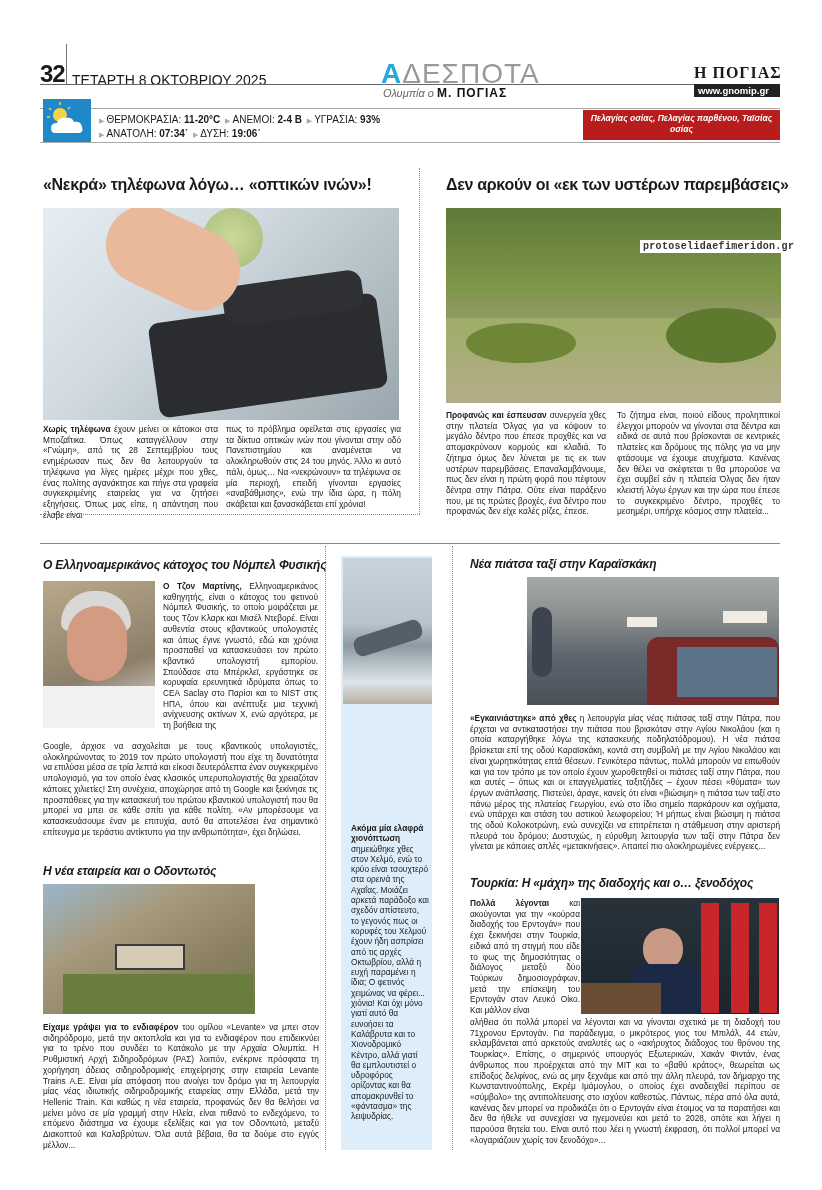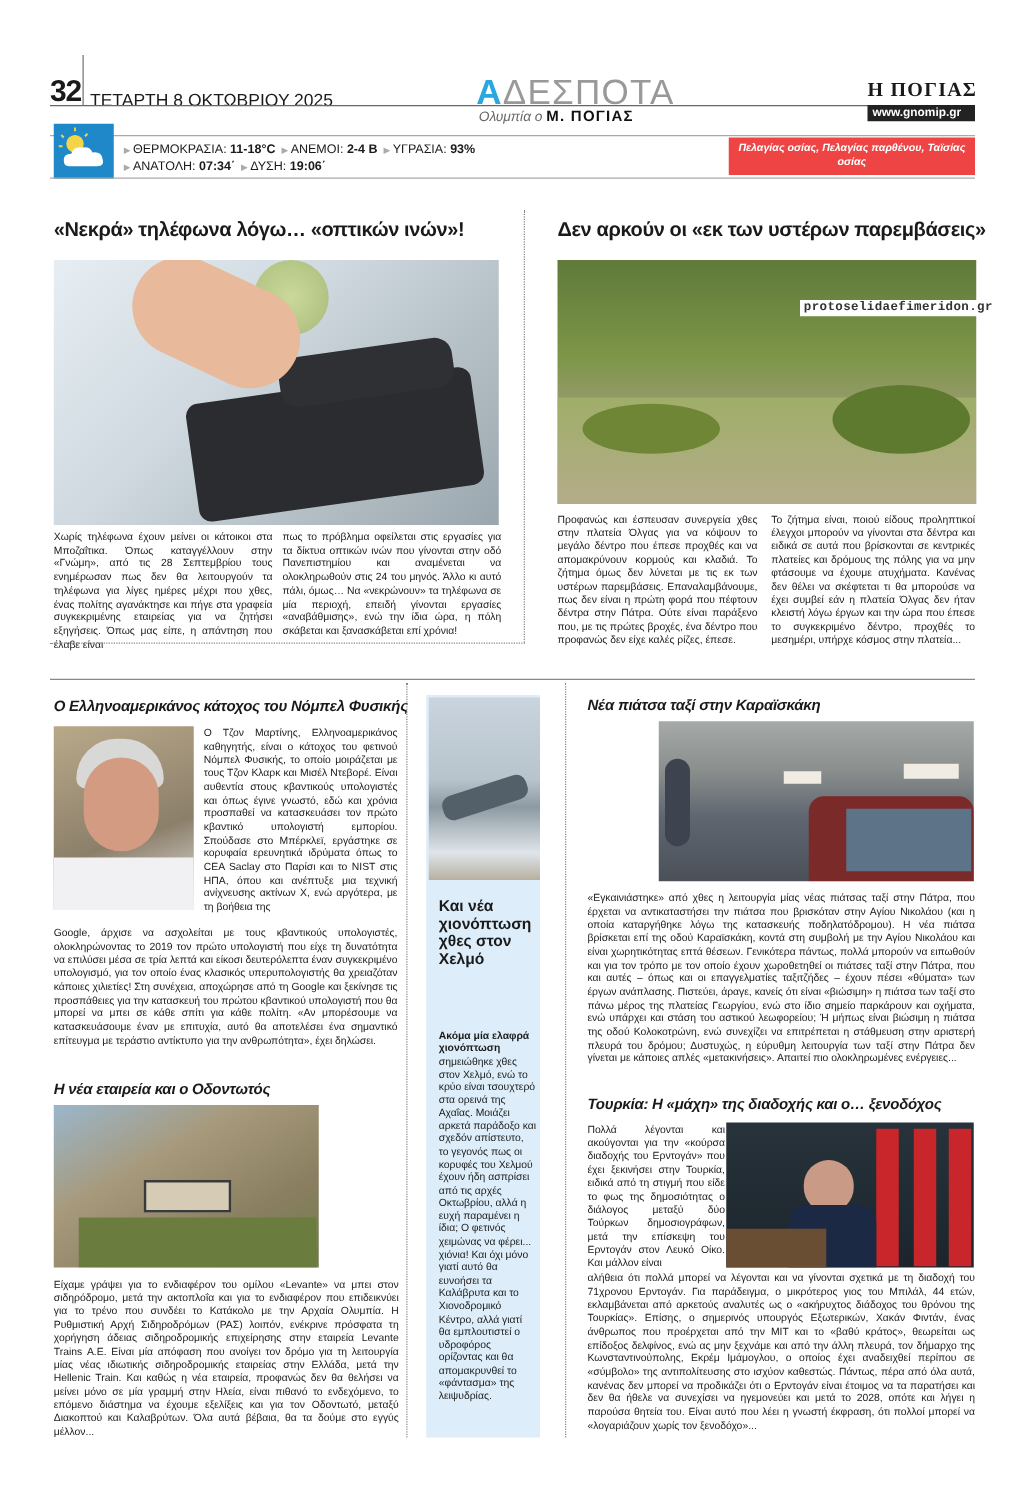--- a/index.html
+++ b/index.html
@@ -13,25 +13,25 @@
   .title-ad .first { color: #29a8e0; font-weight: bold; }
   .byline { left: 383px; top: 86px; font-size: 11px; font-style: italic; color: #666; }
   .byline b { font-style: normal; color: #111; font-size: 12px; letter-spacing: 1px; }
   .logo { left: 694px; top: 64px; font-family: "Liberation Serif", serif; font-weight: bold; font-size: 16px; letter-spacing: 1px; }
   .url { left: 694px; top: 84px; background: #222; color: #fff; font-size: 9.5px; font-weight: bold; padding: 1px 4px; width: 86px; }
   .hr2 { left: 40px; top: 108px; width: 740px; height: 1px; background: #aaa; }
   .hr3 { left: 40px; top: 142px; width: 740px; height: 1px; background: #aaa; }
   .weather-box { left: 43px; top: 99px; width: 48px; height: 44px; background: #1e88c8; }
   .weather-lines { left: 97px; top: 113px; font-size: 10px; line-height: 13px; }
   .weather-lines .arr { color: #aaa; font-size: 7px; margin: 0 2px; }
-  .saints { left: 583px; top: 110px; width: 197px; height: 30px; background: #ef4444; color: #fff; font-style: italic; font-weight: bold; font-size: 8.5px; text-align: center; padding-top: 3px; line-height: 11px; }
+  .saints { left: 583px; top: 110px; width: 197px; height: 30px; background: #b91c1c; color: #fff; font-style: italic; font-weight: bold; font-size: 8.5px; text-align: center; padding-top: 3px; line-height: 11px; }
   h2.h { position: absolute; font-size: 16px; font-weight: bold; letter-spacing: -0.3px; }
   h3.h { position: absolute; font-size: 12px; font-weight: bold; letter-spacing: -0.2px; font-style: italic; }
   .txt { position: absolute; font-size: 8.3px; line-height: 10.7px; text-align: justify; hyphens: auto; }
-  .txt b { font-weight: normal; }
+  .txt b { font-weight: bold; }
   .img { position: absolute; overflow: hidden; }
   .dotv { position: absolute; width: 0; border-left: 1px dotted #888; }
   .doth { position: absolute; height: 0; border-top: 1px dotted #888; }
   .solidh { position: absolute; height: 1px; background: #888; }
   .sidebar { position: absolute; left: 341px; top: 556px; width: 91px; height: 594px; background: #ddeefa; }
   .sidebar h4 { position: absolute; left: 10px; top: 162px; width: 80px; font-size: 12.5px; font-weight: bold; line-height: 14px; }
   .sidebar .stxt { position: absolute; left: 10px; top: 222px; width: 78px; font-size: 8.3px; line-height: 10.3px; margin-top: 45px; }
   .watermark { position: absolute; left: 640px; top: 240px; background: #fff; color: #333; font-size: 10px; font-weight: bold; font-family: "Liberation Mono", monospace; padding: 1px 3px; letter-spacing: 0.3px; }
 </style>
 </head>
@@ -53,21 +53,21 @@
     <g stroke="#f5d547" stroke-width="1.5">
         <line x1="17" y1="3" x2="17" y2="6"></line>
         <line x1="6" y1="9" x2="8" y2="11"></line>
         <line x1="4" y1="18" x2="7" y2="18"></line>
         <line x1="27" y1="8" x2="25" y2="10"></line>
       </g>
     <path d="M12 34 Q8 34 8 29 Q8 24 14 24 Q16 18 23 19 Q29 18 31 23 Q38 22 39 28 Q41 34 35 34 Z" fill="#fff"></path>
   </svg>
 </div>
 <div class="abs weather-lines">
-  <div><span class="arr">▶</span><span>ΘΕΡΜΟΚΡΑΣΙΑ:</span> <b>11-18°C</b> <span class="arr">▶</span><span>ΑΝΕΜΟΙ:</span> <b>2-4 Β</b> <span class="arr">▶</span><span>ΥΓΡΑΣΙΑ:</span> <b>93%</b></div>
+  <div><span class="arr">▶</span><span>ΘΕΡΜΟΚΡΑΣΙΑ:</span> <b>11-20°C</b> <span class="arr">▶</span><span>ΑΝΕΜΟΙ:</span> <b>2-4 Β</b> <span class="arr">▶</span><span>ΥΓΡΑΣΙΑ:</span> <b>93%</b></div>
   <div><span class="arr">▶</span><span>ΑΝΑΤΟΛΗ:</span> <b>07:34΄</b> <span class="arr">▶</span><span>ΔΥΣΗ:</span> <b>19:06΄</b></div>
 </div>
 <div class="abs saints">Πελαγίας οσίας, Πελαγίας παρθένου, Ταϊσίας οσίας</div>
 <div class="abs hr3"></div>
 
 <h2 class="h" style="left:43px;top:176px;">«Νεκρά» τηλέφωνα λόγω… «οπτικών ινών»!</h2>
 <div class="img" style="left:43px;top:208px;width:356px;height:212px;background:linear-gradient(135deg,#e7eef3 0%,#cfd9df 40%,#9aa6ad 100%);">
   <div style="position:absolute;left:160px;top:0;width:60px;height:60px;background:radial-gradient(#c8d96a,#8fa83a);opacity:.6;border-radius:50%;"></div>
   <div style="position:absolute;left:110px;top:100px;width:230px;height:95px;background:#2a2c30;border-radius:10px;transform:rotate(-8deg);"></div>
   <div style="position:absolute;left:180px;top:70px;width:140px;height:40px;background:#2e3033;border-radius:14px;transform:rotate(-8deg);"></div>
@@ -104,21 +104,20 @@
   <div style="position:absolute;left:20px;top:90px;width:190px;height:40px;background:#6a7d3e;"></div>
 </div>
 <div class="txt" style="left:43px;top:1022px;width:276px;"><b>Είχαμε γράψει για το ενδιαφέρον</b><span> του ομίλου «Levante» να μπει στον σιδηρόδρομο, μετά την ακτοπλοΐα και για το ενδιαφέρον που επιδεικνύει για το τρένο που συνδέει το Κατάκολο με την Αρχαία Ολυμπία. Η Ρυθμιστική Αρχή Σιδηροδρόμων (ΡΑΣ) λοιπόν, ενέκρινε πρόσφατα τη χορήγηση άδειας σιδηροδρομικής επιχείρησης στην εταιρεία Levante Trains Α.Ε. Είναι μία απόφαση που ανοίγει τον δρόμο για τη λειτουργία μίας νέας ιδιωτικής σιδηροδρομικής εταιρείας στην Ελλάδα, μετά την Hellenic Train. Και καθώς η νέα εταιρεία, προφανώς δεν θα θελήσει να μείνει μόνο σε μία γραμμή στην Ηλεία, είναι πιθανό το ενδεχόμενο, το επόμενο διάστημα να έχουμε εξελίξεις και για τον Οδοντωτό, μεταξύ Διακοπτού και Καλαβρύτων. Όλα αυτά βέβαια, θα τα δούμε στο εγγύς μέλλον...</span></div>
 
 <div class="dotv" style="left:325px;top:546px;height:604px;"></div>
 
 <div class="sidebar">
   <div class="img" style="left:2px;top:2px;width:89px;height:146px;background:linear-gradient(180deg,#c9d4de 0%,#b8c4cc 45%,#8c9aa2 60%,#dfe5ea 85%,#b7b0a0 100%);">
     <div style="position:absolute;left:10px;top:70px;width:70px;height:20px;background:#53606a;transform:rotate(-18deg);border-radius:8px;"></div>
   </div>
-  <h4>Και νέα χιονόπτωση χθες στον Χελμό</h4>
   <div class="stxt"><b>Ακόμα μία ελαφρά χιονόπτωση</b><span> σημειώθηκε χθες στον Χελμό, ενώ το κρύο είναι τσουχτερό στα ορεινά της Αχαΐας. Μοιάζει αρκετά παράδοξο και σχεδόν απίστευτο, το γεγονός πως οι κορυφές του Χελμού έχουν ήδη ασπρίσει από τις αρχές Οκτωβρίου, αλλά η ευχή παραμένει η ίδια; Ο φετινός χειμώνας να φέρει... χιόνια! Και όχι μόνο γιατί αυτό θα ευνοήσει τα Καλάβρυτα και το Χιονοδρομικό Κέντρο, αλλά γιατί θα εμπλουτιστεί ο υδροφόρος ορίζοντας και θα απομακρυνθεί το «φάντασμα» της λειψυδρίας.</span></div>
 </div>
 <div class="dotv" style="left:452px;top:546px;height:604px;"></div>
 
 <h3 class="h" style="left:470px;top:557px;">Νέα πιάτσα ταξί στην Καραϊσκάκη</h3>
 <div class="img" style="left:527px;top:577px;width:252px;height:128px;background:linear-gradient(180deg,#a5a9a8 0%,#8b8f8d 30%,#5f6670 60%,#4b5058 100%);">
   <div style="position:absolute;left:120px;top:60px;width:132px;height:68px;background:#7b2a2a;border-radius:12px 12px 0 0;"></div>
   <div style="position:absolute;left:150px;top:70px;width:100px;height:50px;background:#5d7388;"></div>
   <div style="position:absolute;left:196px;top:34px;width:44px;height:12px;background:#f0ece4;"></div>
   <div style="position:absolute;left:100px;top:40px;width:30px;height:10px;background:#f0ece4;"></div>

